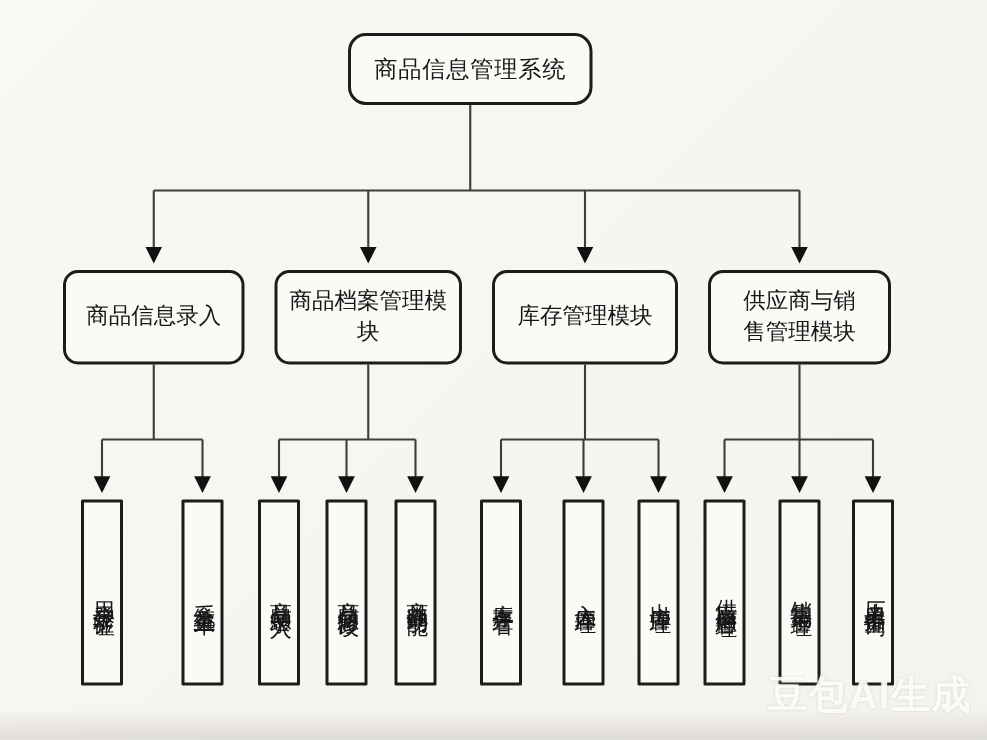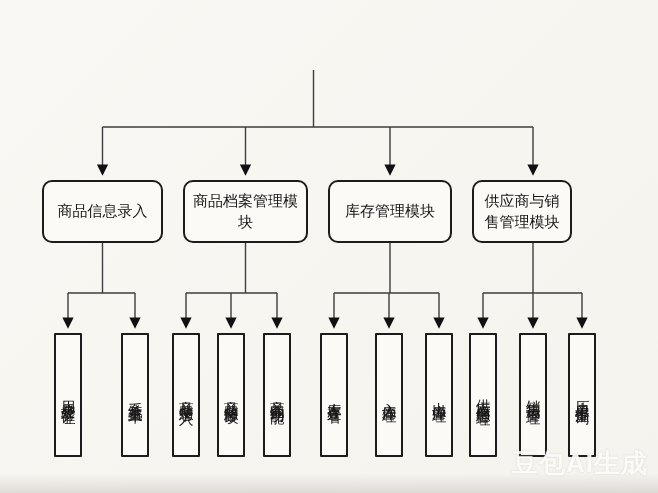--- a/index.html
+++ b/index.html
@@ -70,21 +70,21 @@
     font-weight: bold;
     letter-spacing: 1px;
     color: rgba(255,255,255,0.88);
     text-shadow: 0 0 2px rgba(190,184,172,0.55);
     pointer-events: none;
   }
   
   .m0 { left: 42px;  width: 121px; }
   .m1 { left: 183px; width: 125px; }
   .m2 { left: 328px; width: 124px; }
-  .m3 { left: 472px; width: 100px; }
+  .m3 { left: 472px; width: 122px; }
   
   .l00 { left: 54px; }  .l01 { left: 121px; }
   .l10 { left: 172px; } .l11 { left: 217px; } .l12 { left: 263px; }
   .l20 { left: 320px; } .l21 { left: 375px; } .l22 { left: 425px; }
   .l30 { left: 469px; } .l31 { left: 519px; } .l32 { left: 568px; }
 </style>
 </head>
 <body>
 
 <div class="canvas">
@@ -123,20 +123,23 @@
       <path d="M439 293 V327" marker-end="url(#arrow)"></path>
 
       <path d="M533 243 V293"></path>
       <path d="M483 293 H582"></path>
       <path d="M483 293 V327" marker-end="url(#arrow)"></path>
       <path d="M533 293 V327" marker-end="url(#arrow)"></path>
       <path d="M582 293 V327" marker-end="url(#arrow)"></path>
     </g>
   </svg>
 
+  <div class="node node-root">
+    <span>商品信息管理系统</span>
+  </div>
 
   <div class="node node-module m0">
     <span>商品信息录入</span>
   </div>
   <div class="node node-module m1">
     <span>商品档案管理模块</span>
   </div>
   <div class="node node-module m2">
     <span>库存管理模块</span>
   </div>

